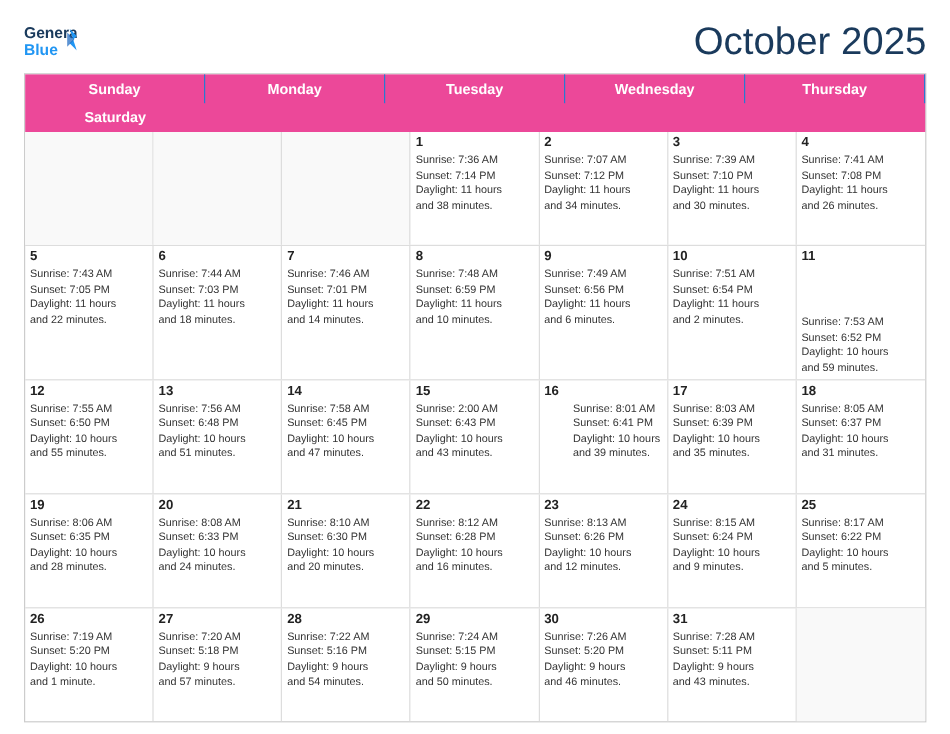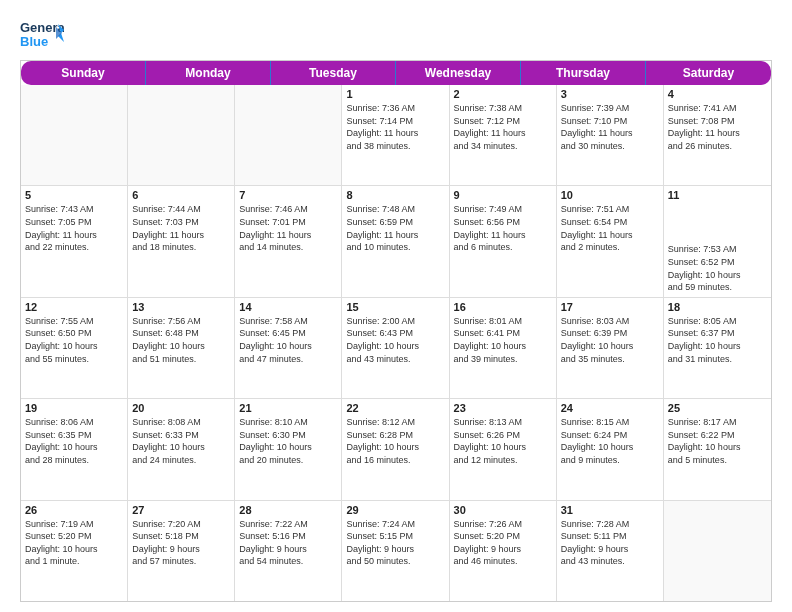--- a/index.html
+++ b/index.html
@@ -36,23 +36,22 @@
       color: #444;
     }
     .calendar {
       flex: 1;
       display: flex;
       flex-direction: column;
       border: 1px solid #ccc;
     }
     .cal-header {
       display: grid;
-      grid-template-columns: repeat(6, 1fr);
-      background: #a21caf;
-      border-radius: 10px;
+      grid-template-columns: repeat(5, 1fr);
+      background: #ec4899;
     }
     .cal-header-cell {
       color: #fff;
       font-size: 12px;
       font-weight: bold;
       padding: 5px 4px;
       border-right: 1px solid #2979d0;
       text-align: center;
     }
     .cal-header-cell:last-child { border-right: none; }
@@ -103,20 +102,21 @@
   <div class="header">
     <div class="logo-wrapper">
       <svg class="logo-svg" viewBox="0 0 44 36">
         <text x="0" y="16" font-family="Arial" font-weight="bold" font-size="13" fill="#1a3a5c">General</text>
         <text x="0" y="30" font-family="Arial" font-weight="bold" font-size="13" fill="#2196F3">Blue</text>
         <polygon points="38,8 44,14 38,20 44,26" fill="#2196F3"></polygon>
         <polygon points="36,11 42,17 36,23" fill="#1565C0" opacity="0.7"></polygon>
       </svg>
     </div>
     <div class="title-block">
+      <div class="month-title">October 2025</div>
     </div>
   </div>
 
   <div class="calendar">
     <div class="cal-header">
     <div class="cal-header-cell">Sunday</div>
         <div class="cal-header-cell">Monday</div>
         <div class="cal-header-cell">Tuesday</div>
         <div class="cal-header-cell">Wednesday</div>
         <div class="cal-header-cell">Thursday</div>
@@ -129,21 +129,21 @@
           <div class="cal-cell empty"></div>
           <div class="cal-cell">
             <div class="day-num">1</div>
             <div class="cell-info" style="white-space: pre-line;">Sunrise: 7:36 AM
 Sunset: 7:14 PM
 Daylight: 11 hours
 and 38 minutes.</div>
           </div>
           <div class="cal-cell">
             <div class="day-num">2</div>
-            <div class="cell-info" style="white-space: pre-line;">Sunrise: 7:38 AM
+            <div class="cell-info" style="white-space: pre-line;">Sunrise: 7:07 AM
 Sunset: 7:12 PM
 Daylight: 11 hours
 and 34 minutes.</div>
           </div>
           <div class="cal-cell">
             <div class="day-num">3</div>
             <div class="cell-info" style="white-space: pre-line;">Sunrise: 7:39 AM
 Sunset: 7:10 PM
 Daylight: 11 hours
 and 30 minutes.</div>
@@ -231,21 +231,21 @@
           </div>
           <div class="cal-cell">
             <div class="day-num">15</div>
             <div class="cell-info" style="white-space: pre-line;">Sunrise: 2:00 AM
 Sunset: 6:43 PM
 Daylight: 10 hours
 and 43 minutes.</div>
           </div>
           <div class="cal-cell">
             <div class="day-num">16</div>
-            <div class="cell-info" style="white-space: pre-line;">Sunrise: 8:01 AM
+            <div class="cell-info" style="white-space: pre-line; margin-left: 24px;">Sunrise: 8:01 AM
 Sunset: 6:41 PM
 Daylight: 10 hours
 and 39 minutes.</div>
           </div>
           <div class="cal-cell">
             <div class="day-num">17</div>
             <div class="cell-info" style="white-space: pre-line;">Sunrise: 8:03 AM
 Sunset: 6:39 PM
 Daylight: 10 hours
 and 35 minutes.</div>

